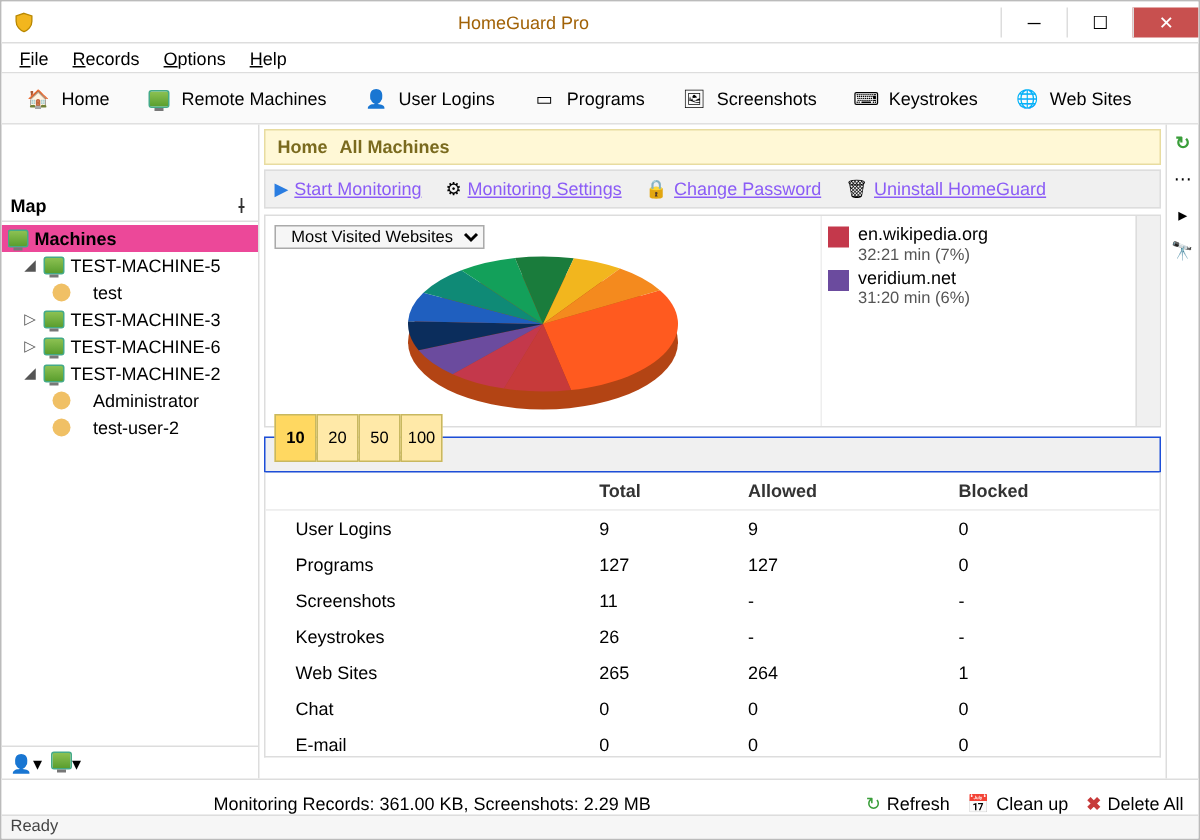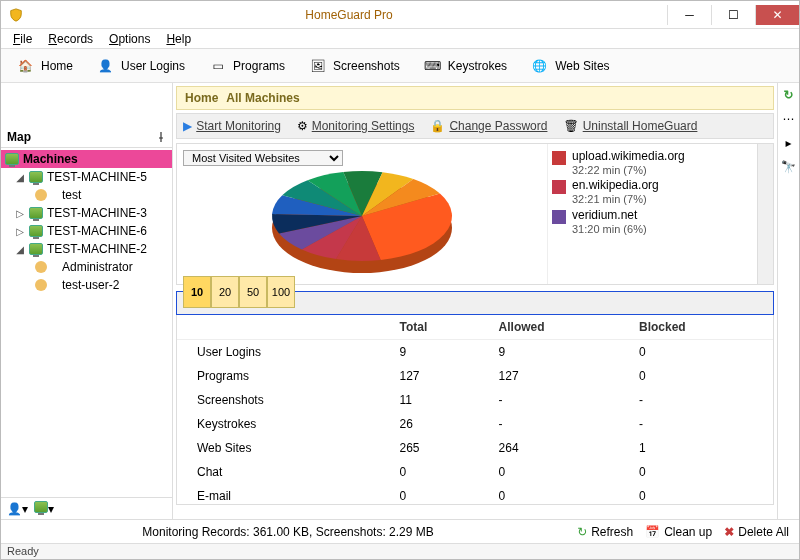--- a/index.html
+++ b/index.html
@@ -41,46 +41,46 @@
 
 .right { flex: 1; display: flex; }
 .content { flex: 1; display: flex; flex-direction: column; overflow: hidden; }
 .sidetools { width: 22px; border-left: 1px solid #ddd; display: flex; flex-direction: column; align-items: center; padding-top: 4px; gap: 8px; }
 .sidetools div { width: 16px; height: 16px; display: flex; align-items: center; justify-content: center; cursor: default; }
 
 .breadcrumb { height: 24px; background: #fff8d6; border: 1px solid #e8dca0; margin: 3px; display: flex; align-items: center; padding: 0 8px; gap: 8px; font-weight: bold; color: #7a6a1e; }
 
 .actionbar { height: 26px; background: #f0f0f0; border: 1px solid #ddd; margin: 0 3px; display: flex; align-items: center; padding: 0 6px; gap: 16px; }
 .actionbar .act { display: flex; align-items: center; gap: 4px; cursor: default; }
-.actionbar .act span.lbl { text-decoration: underline; color: #404040; }
+.actionbar .act span.lbl { text-decoration: underline; color: #8b5cf6; }
 
 
 .chart-area { display: flex; margin: 4px 3px 0 3px; border: 1px solid #ddd; height: 142px; }
 .chart-left { width: 370px; position: relative; padding: 6px; display: flex; flex-direction: column; }
-.combo { width: 160px; height: 20px; border: 1px solid #aaa; background: #f6f6f6; font-size: 11px; padding: 0 4px; }
+.combo { width: 140px; height: 20px; border: 1px solid #aaa; background: #f6f6f6; font-size: 11px; padding: 0 4px; text-align: right; }
 .pie-holder { flex: 1; display: flex; align-items: center; justify-content: center; }
 .pager { display: flex; gap: 0; }
 .pager button { width: 28px; height: 32px; border: 1px solid #c8b860; background: #ffe9a8; font-size: 11px; cursor: default; }
 .pager button.active { background: #ffd861; font-weight: bold; }
 .legend { flex: 1; overflow-y: auto; padding: 6px 4px; border-left: 1px solid #eee; }
 .leg-item { display: flex; align-items: flex-start; gap: 6px; margin-bottom: 3px; }
 .swatch { width: 14px; height: 14px; flex-shrink: 0; margin-top: 1px; }
 .leg-text { display: flex; flex-direction: column; line-height: 1.15; }
 .leg-sub { color: #555; font-size: 11px; }
 
 
 .section-h { margin: 6px 3px 0 3px; padding: 4px 6px; background: #f0f0f0; border: 1px solid #1d4ed8; font-weight: bold; }
 .table-wrap { margin: 0 3px; border: 1px solid #ddd; border-top: none; height: 190px; overflow-y: auto; }
 table { width: 100%; border-collapse: collapse; }
 th, td { text-align: left; padding: 5px 8px; font-weight: normal; }
 th { font-weight: bold; color: #333; border-bottom: 1px solid #eee; }
 td.lbl { padding-left: 20px; }
 
 
-.toolbar2 { height: 24px; border-top: 1px solid #ddd; display: flex; align-items: center; padding: 0 10px; gap: 12px; background: #fff; }
+.toolbar2 { height: 24px; border-top: 1px solid #ddd; display: flex; align-items: flex-end; padding: 0 10px; gap: 12px; background: #fff; }
 .toolbar2 .btn { display: flex; align-items: center; gap: 4px; cursor: default; }
 .status { height: 18px; border-top: 1px solid #ddd; padding: 1px 6px; font-size: 11px; color: #444; background: #f6f6f6; }
 
 .scrollbar-fake { width: 16px; background: #f0f0f0; border-left: 1px solid #ddd; }
 </style>
 </head>
 <body>
 
 <div class="titlebar">
   <svg class="shield" viewBox="0 0 16 16">
@@ -96,20 +96,26 @@
   <span><u>F</u>ile</span>
   <span><u>R</u>ecords</span>
   <span><u>O</u>ptions</span>
   <span><u>H</u>elp</span>
 </div>
 
 <div class="toolbar">
   <div class="tbitem">
     <span class="tbicon">🏠</span>
     <span>Home</span>
+  </div>
+  <div class="tbitem">
+    <span class="tbicon">
+        <span class="mon"></span>
+      </span>
+    <span>Remote Machines</span>
   </div>
   <div class="tbitem">
     <span class="tbicon">👤</span>
     <span>User Logins</span>
   </div>
   <div class="tbitem">
     <span class="tbicon">▭</span>
     <span>Programs</span>
   </div>
   <div class="tbitem">
@@ -228,27 +234,20 @@
           </div>
           <div class="pager" id="pager">
               <button class="active">10</button>
               <button>20</button>
               <button>50</button>
               <button>100</button>
             </div>
         </div>
         <div class="legend" id="legend">
             <div class="leg-item">
-              <span class="swatch" style="background:#c73a3a"></span>
-              <span class="leg-text">
-                <span>upload.wikimedia.org</span>
-                <span class="leg-sub">32:22 min  (7%)</span>
-              </span>
-            </div>
-            <div class="leg-item">
               <span class="swatch" style="background:#c4384b"></span>
               <span class="leg-text">
                 <span>en.wikipedia.org</span>
                 <span class="leg-sub">32:21 min  (7%)</span>
               </span>
             </div>
             <div class="leg-item">
               <span class="swatch" style="background:#6b4b9e"></span>
               <span class="leg-text">
                 <span>veridium.net</span>

